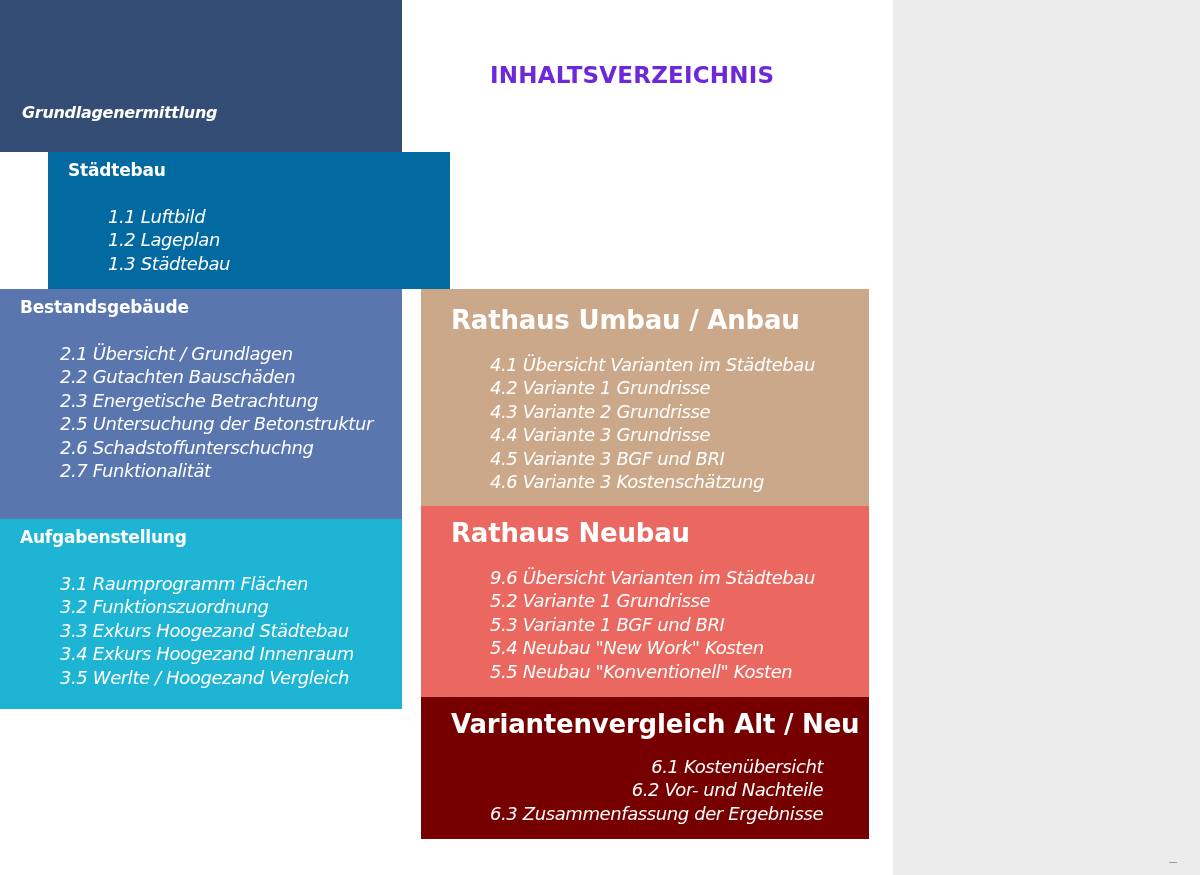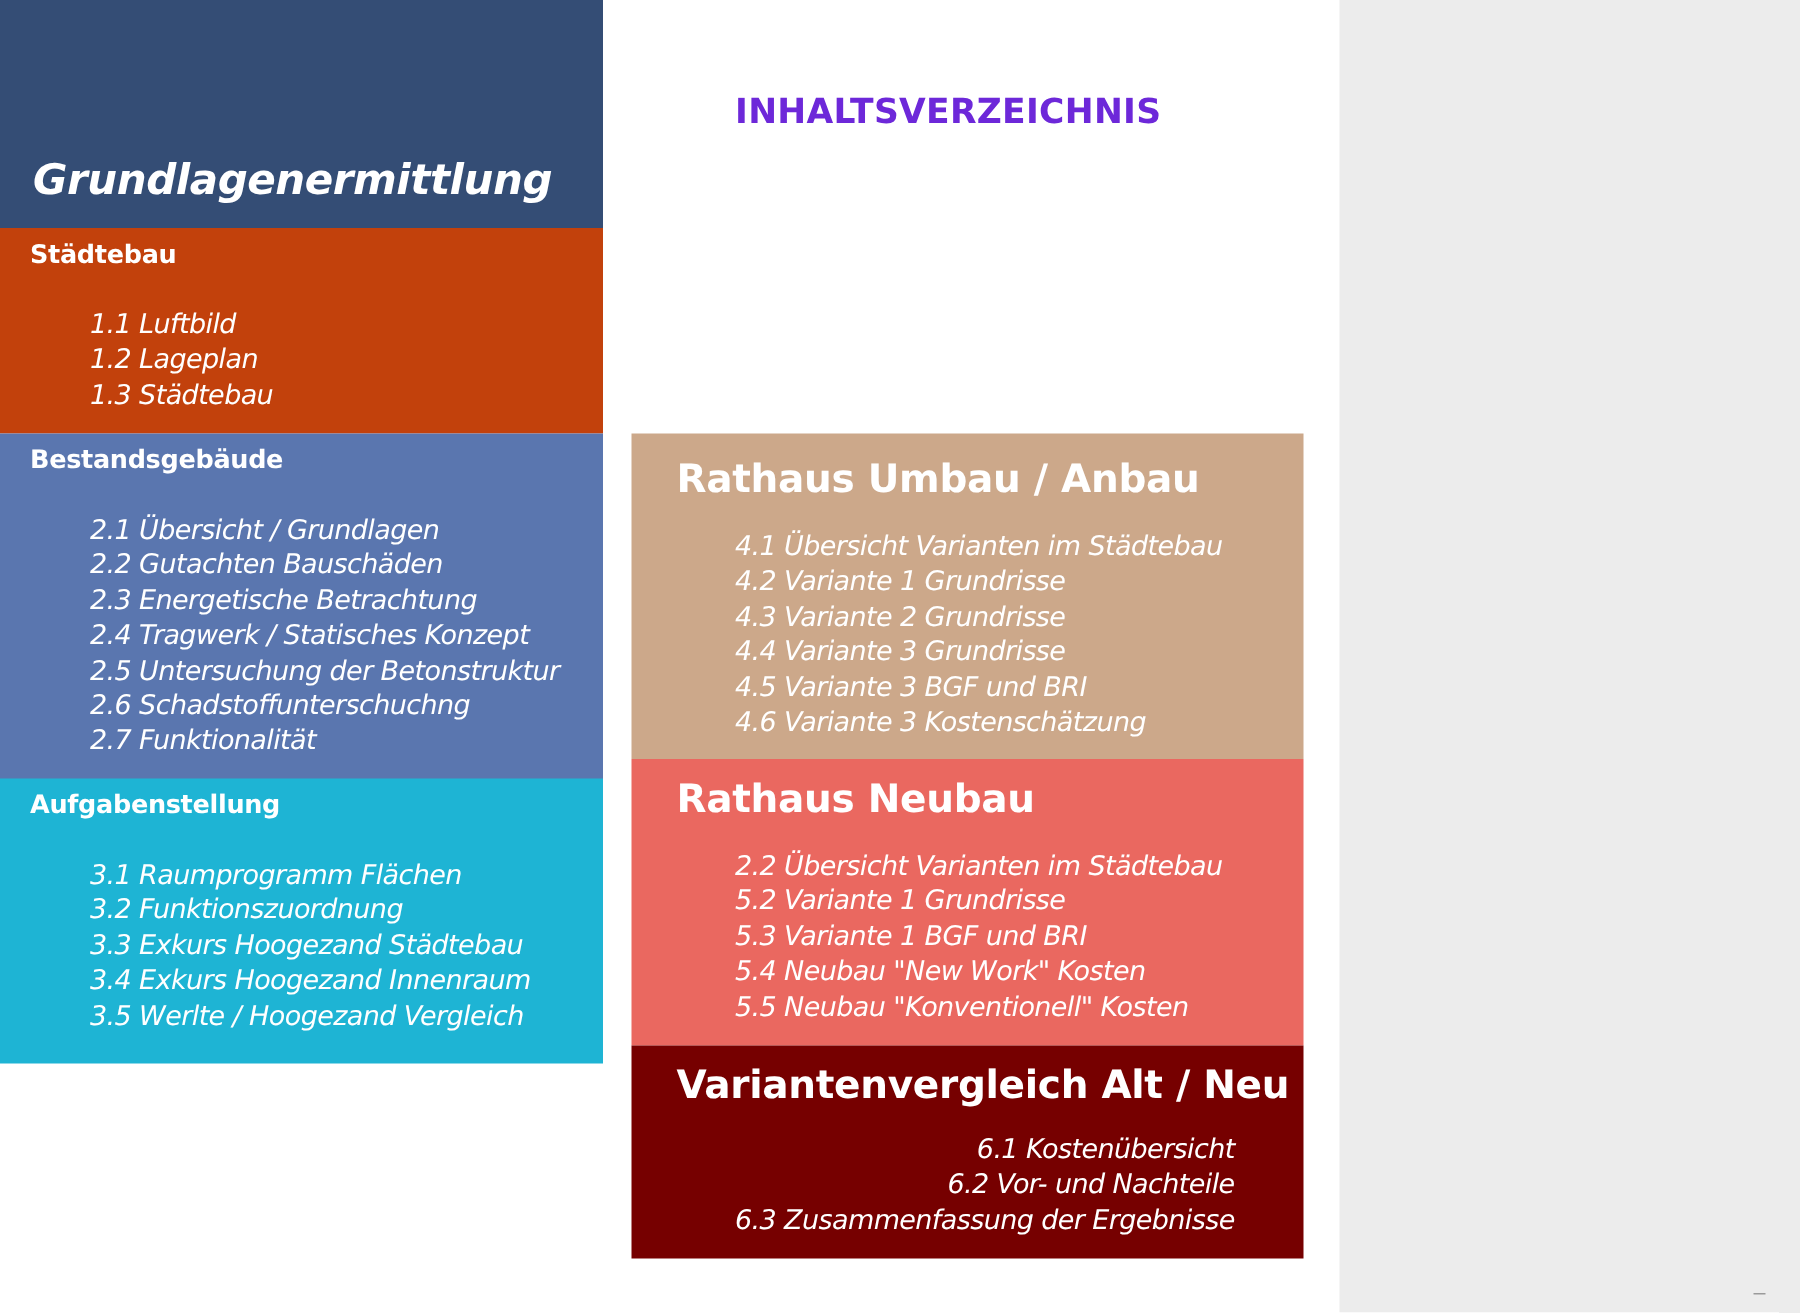--- a/index.html
+++ b/index.html
@@ -15,21 +15,21 @@
       font-family: "DejaVu Sans", sans-serif; font-weight: bold;
       font-size: 23px; color: #6d28d9; letter-spacing: 0.2px;
     }
 
     .block { position: absolute; }
     .left-col { left: 0; width: 402px; }
     .right-col { left: 421px; width: 448px; }
 
     .main-head {
       font-family: "DejaVu Sans", sans-serif; font-style: italic; font-weight: bold;
-      font-size: 28px; position: absolute; letter-spacing: -0.3px;
+      font-size: 16px; position: absolute; letter-spacing: -0.3px;
     }
     .sec-head {
       font-family: "DejaVu Sans", sans-serif; font-weight: bold;
       position: absolute; letter-spacing: -0.2px;
     }
     .items { position: absolute; list-style: none; }
     .items li {
       font-family: "DejaVu Sans", sans-serif; font-style: italic;
       white-space: nowrap; letter-spacing: -0.4px;
     }
@@ -61,36 +61,35 @@
 <body>
 
 <div class="page">
 
   <div class="doc-title">INHALTSVERZEICHNIS</div>
 
   <div class="block left-col" id="b-grund" style="background: rgb(52, 77, 117);">
     <div class="main-head">Grundlagenermittlung</div>
   </div>
 
-  <div class="block left-col" id="b-staedte" style="background: #c2410c;">
+  <div class="block left-col" id="b-staedte" style="background: #0369a1; margin-left: 48px;">
     <div class="sec-head">Städtebau</div>
     <ul class="items">
       <li>1.1 Luftbild</li>
       <li>1.2 Lageplan</li>
       <li>1.3 Städtebau</li>
     </ul>
   </div>
 
   <div class="block left-col" id="b-bestand" style="background: rgb(90, 118, 175);">
     <div class="sec-head">Bestandsgebäude</div>
     <ul class="items">
       <li>2.1  Übersicht / Grundlagen</li>
       <li>2.2 Gutachten Bauschäden</li>
       <li>2.3 Energetische Betrachtung</li>
-      <li>2.4 Tragwerk / Statisches Konzept</li>
       <li>2.5 Untersuchung der Betonstruktur</li>
       <li>2.6 Schadstoffunterschuchng</li>
       <li>2.7 Funktionalität</li>
     </ul>
   </div>
 
   <div class="block left-col" id="b-aufgabe" style="background: rgb(30, 180, 212);">
     <div class="sec-head">Aufgabenstellung</div>
     <ul class="items">
       <li>3.1 Raumprogramm Flächen</li>
@@ -110,21 +109,21 @@
       <li>4.3 Variante 2 Grundrisse</li>
       <li>4.4 Variante 3 Grundrisse</li>
       <li>4.5 Variante 3 BGF und BRI</li>
       <li>4.6 Variante 3 Kostenschätzung</li>
     </ul>
   </div>
 
   <div class="block right-col" id="b-neubau" style="background: rgb(234, 104, 96);">
     <div class="sec-head">Rathaus Neubau</div>
     <ul class="items">
-      <li>2.2 Übersicht Varianten im Städtebau</li>
+      <li>9.6 Übersicht Varianten im Städtebau</li>
       <li>5.2 Variante 1 Grundrisse</li>
       <li>5.3 Variante 1 BGF und BRI</li>
       <li>5.4 Neubau "New Work" Kosten</li>
       <li>5.5 Neubau "Konventionell" Kosten</li>
     </ul>
   </div>
 
   <div class="block right-col" id="b-vergleich" style="background: rgb(118, 0, 0);">
     <div class="sec-head">Variantenvergleich Alt / Neu</div>
     <ul class="items">

